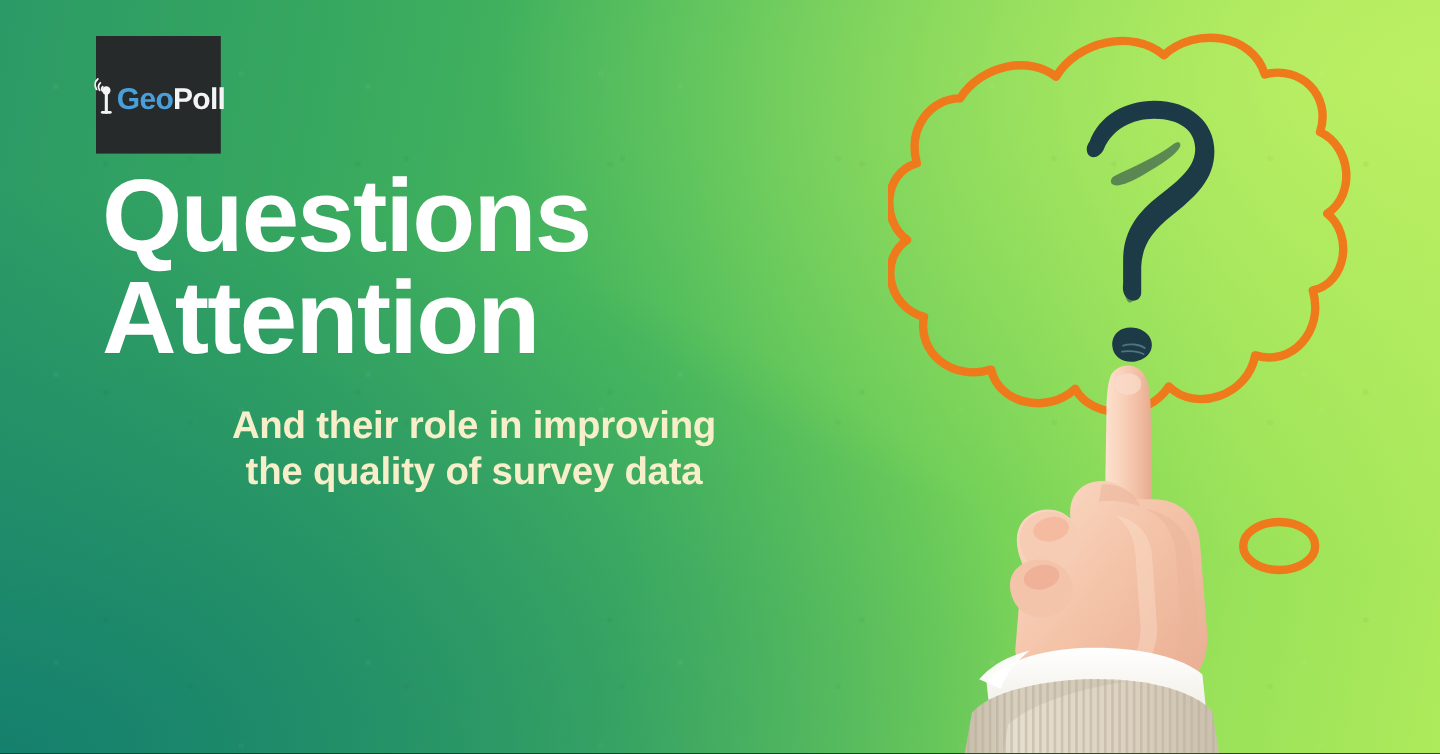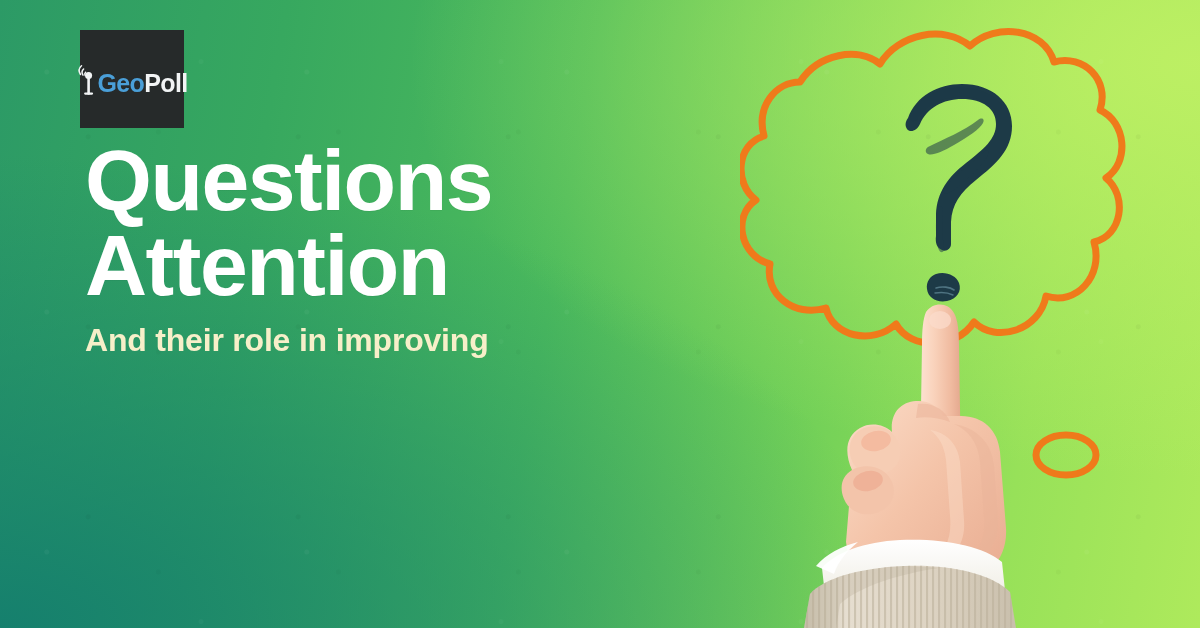--- a/index.html
+++ b/index.html
@@ -40,21 +40,21 @@
   #logo-geo { color:#4a9fd8; }
   #logo-poll { color:#f2f4f5; }
 
   
   #headline { position:absolute; left:85px; top:138px; width:620px; }
   .title-line {
     color:#ffffff; font-weight:700; font-size:86px; line-height:.99;
     letter-spacing:-1.5px; white-space:nowrap;
     text-shadow:0 1px 0 rgba(0,0,0,.04);
   }
-  #subtitle { margin-top:14px; }
+  #subtitle { margin-top:28px;text-align:center; }
   .sub-line {
     color:#f7efc9; font-weight:700; font-size:32px; line-height:1.18;
     letter-spacing:-.2px; white-space:nowrap;
   }
 
   
   #art { position:absolute; left:740px; top:0; width:460px; height:628px; }
   #art svg { position:absolute; left:0; top:0; width:460px; height:628px; }
 </style>
 </head>
@@ -82,20 +82,21 @@
         <span id="logo-geo">Geo</span><span id="logo-poll">Poll</span>
       </span>
     </div>
   </div>
 
   <div id="headline">
     <div class="title-line">Questions</div>
     <div class="title-line">Attention</div>
     <div id="subtitle">
       <div class="sub-line">And their role in improving</div>
+      <div class="sub-line">the quality of survey data</div>
     </div>
   </div>
 
   <div id="art">
     <svg viewBox="0 0 460 628" xmlns="http://www.w3.org/2000/svg">
       <defs>
         <linearGradient id="skin" x1="0" y1="0" x2="1" y2="1">
           <stop offset="0%" stop-color="#fbdcc8"></stop>
           <stop offset="45%" stop-color="#f4c4a9"></stop>
           <stop offset="100%" stop-color="#e8ab90"></stop>

